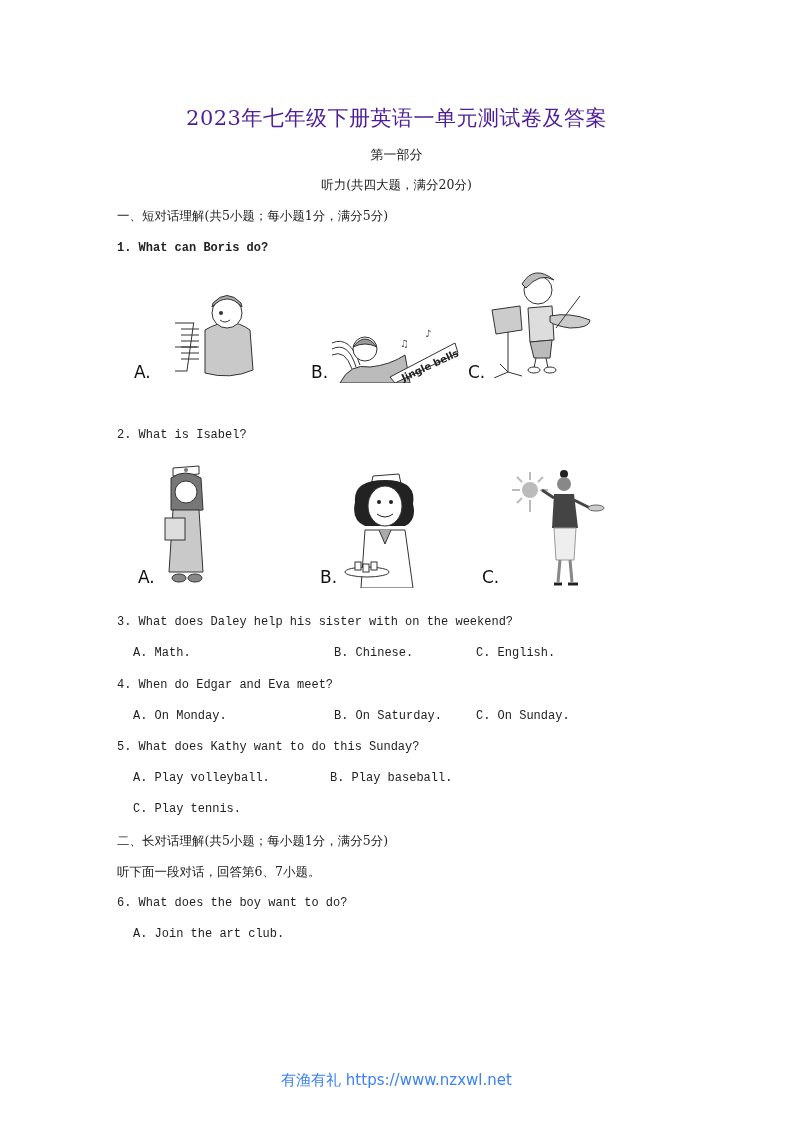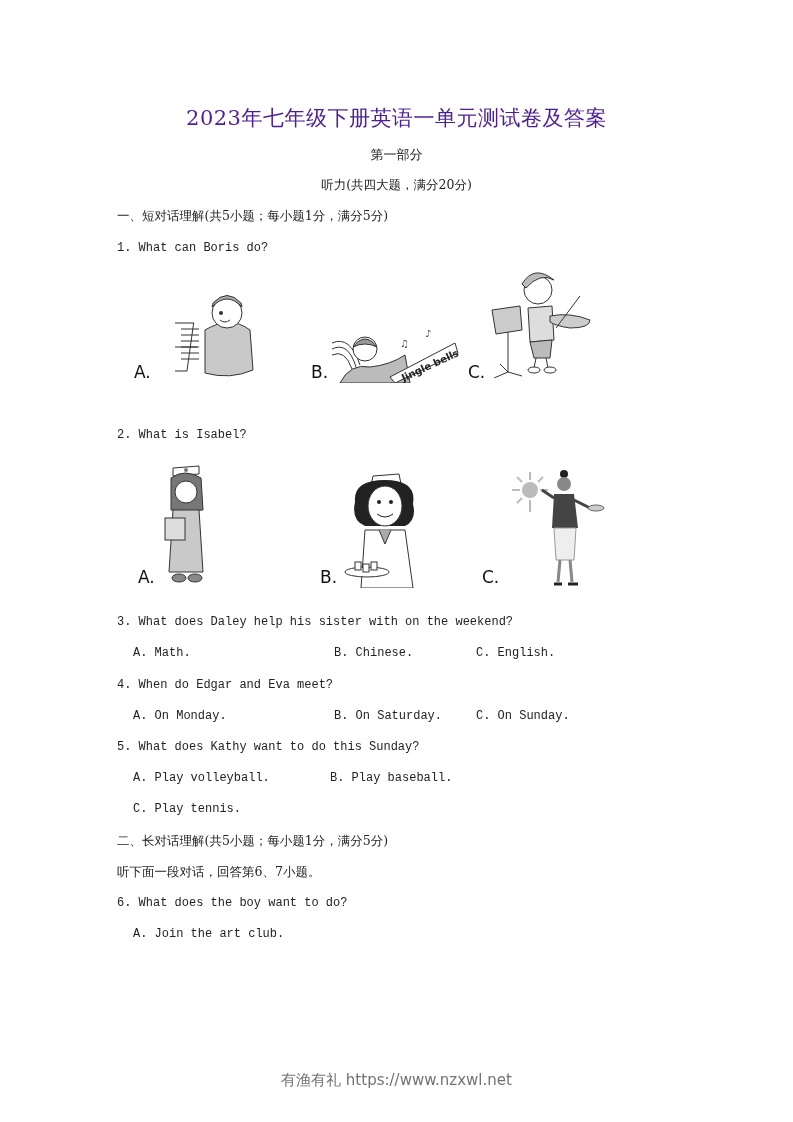--- a/index.html
+++ b/index.html
@@ -27,32 +27,32 @@
   .cn { font-family: "DejaVu Serif", "Liberation Serif", serif; font-size: 12.5px; }
   .opt { position: absolute; font-size: 12px; white-space: nowrap;
     font-family: "Liberation Mono", "DejaVu Sans Mono", monospace; }
   .img-label {
     position: absolute; font-family: "DejaVu Sans", "Liberation Sans", sans-serif;
     font-size: 17px; color: #111;
   }
   .pic { position: absolute; }
   .footer {
     position: absolute; top: 1071px; left: 0; width: 793px; text-align: center;
-    font-family: "DejaVu Sans", "Liberation Sans", sans-serif; font-size: 15px; color: #737373;
+    font-family: "DejaVu Sans", "Liberation Sans", sans-serif; font-size: 15px; color: #3b82f6;
   }
 </style>
 </head>
 <body>
 
 <div class="page-title">2023年七年级下册英语一单元测试卷及答案</div>
 <div class="part-title">第一部分</div>
 <div class="listen-title">听力(共四大题，满分20分)</div>
 
 <div class="line cn" style="top:208px;">一、短对话理解(共5小题；每小题1分，满分5分)</div>
-<div class="line" style="top:241px;">1. What can Boris do?</div>
+<div class="line" style="top:241px;font-weight:bold;">1. What can Boris do?</div>
 
 <div class="img-label" style="left:134px;top:362px;">A.</div>
 <svg class="pic" style="left:175px;top:285px;" width="85" height="95" viewBox="0 0 85 95">
   <rect x="4" y="38" width="20" height="48" fill="#fff" stroke="#333" transform="skewX(-8)"></rect>
   <g stroke="#333" stroke-width="1">
     <line x1="6" y1="44" x2="24" y2="44"></line>
       <line x1="6" y1="50" x2="24" y2="50"></line>
       <line x1="6" y1="56" x2="24" y2="56"></line>
     <line x1="6" y1="62" x2="24" y2="62"></line>
       <line x1="6" y1="68" x2="24" y2="68"></line>

